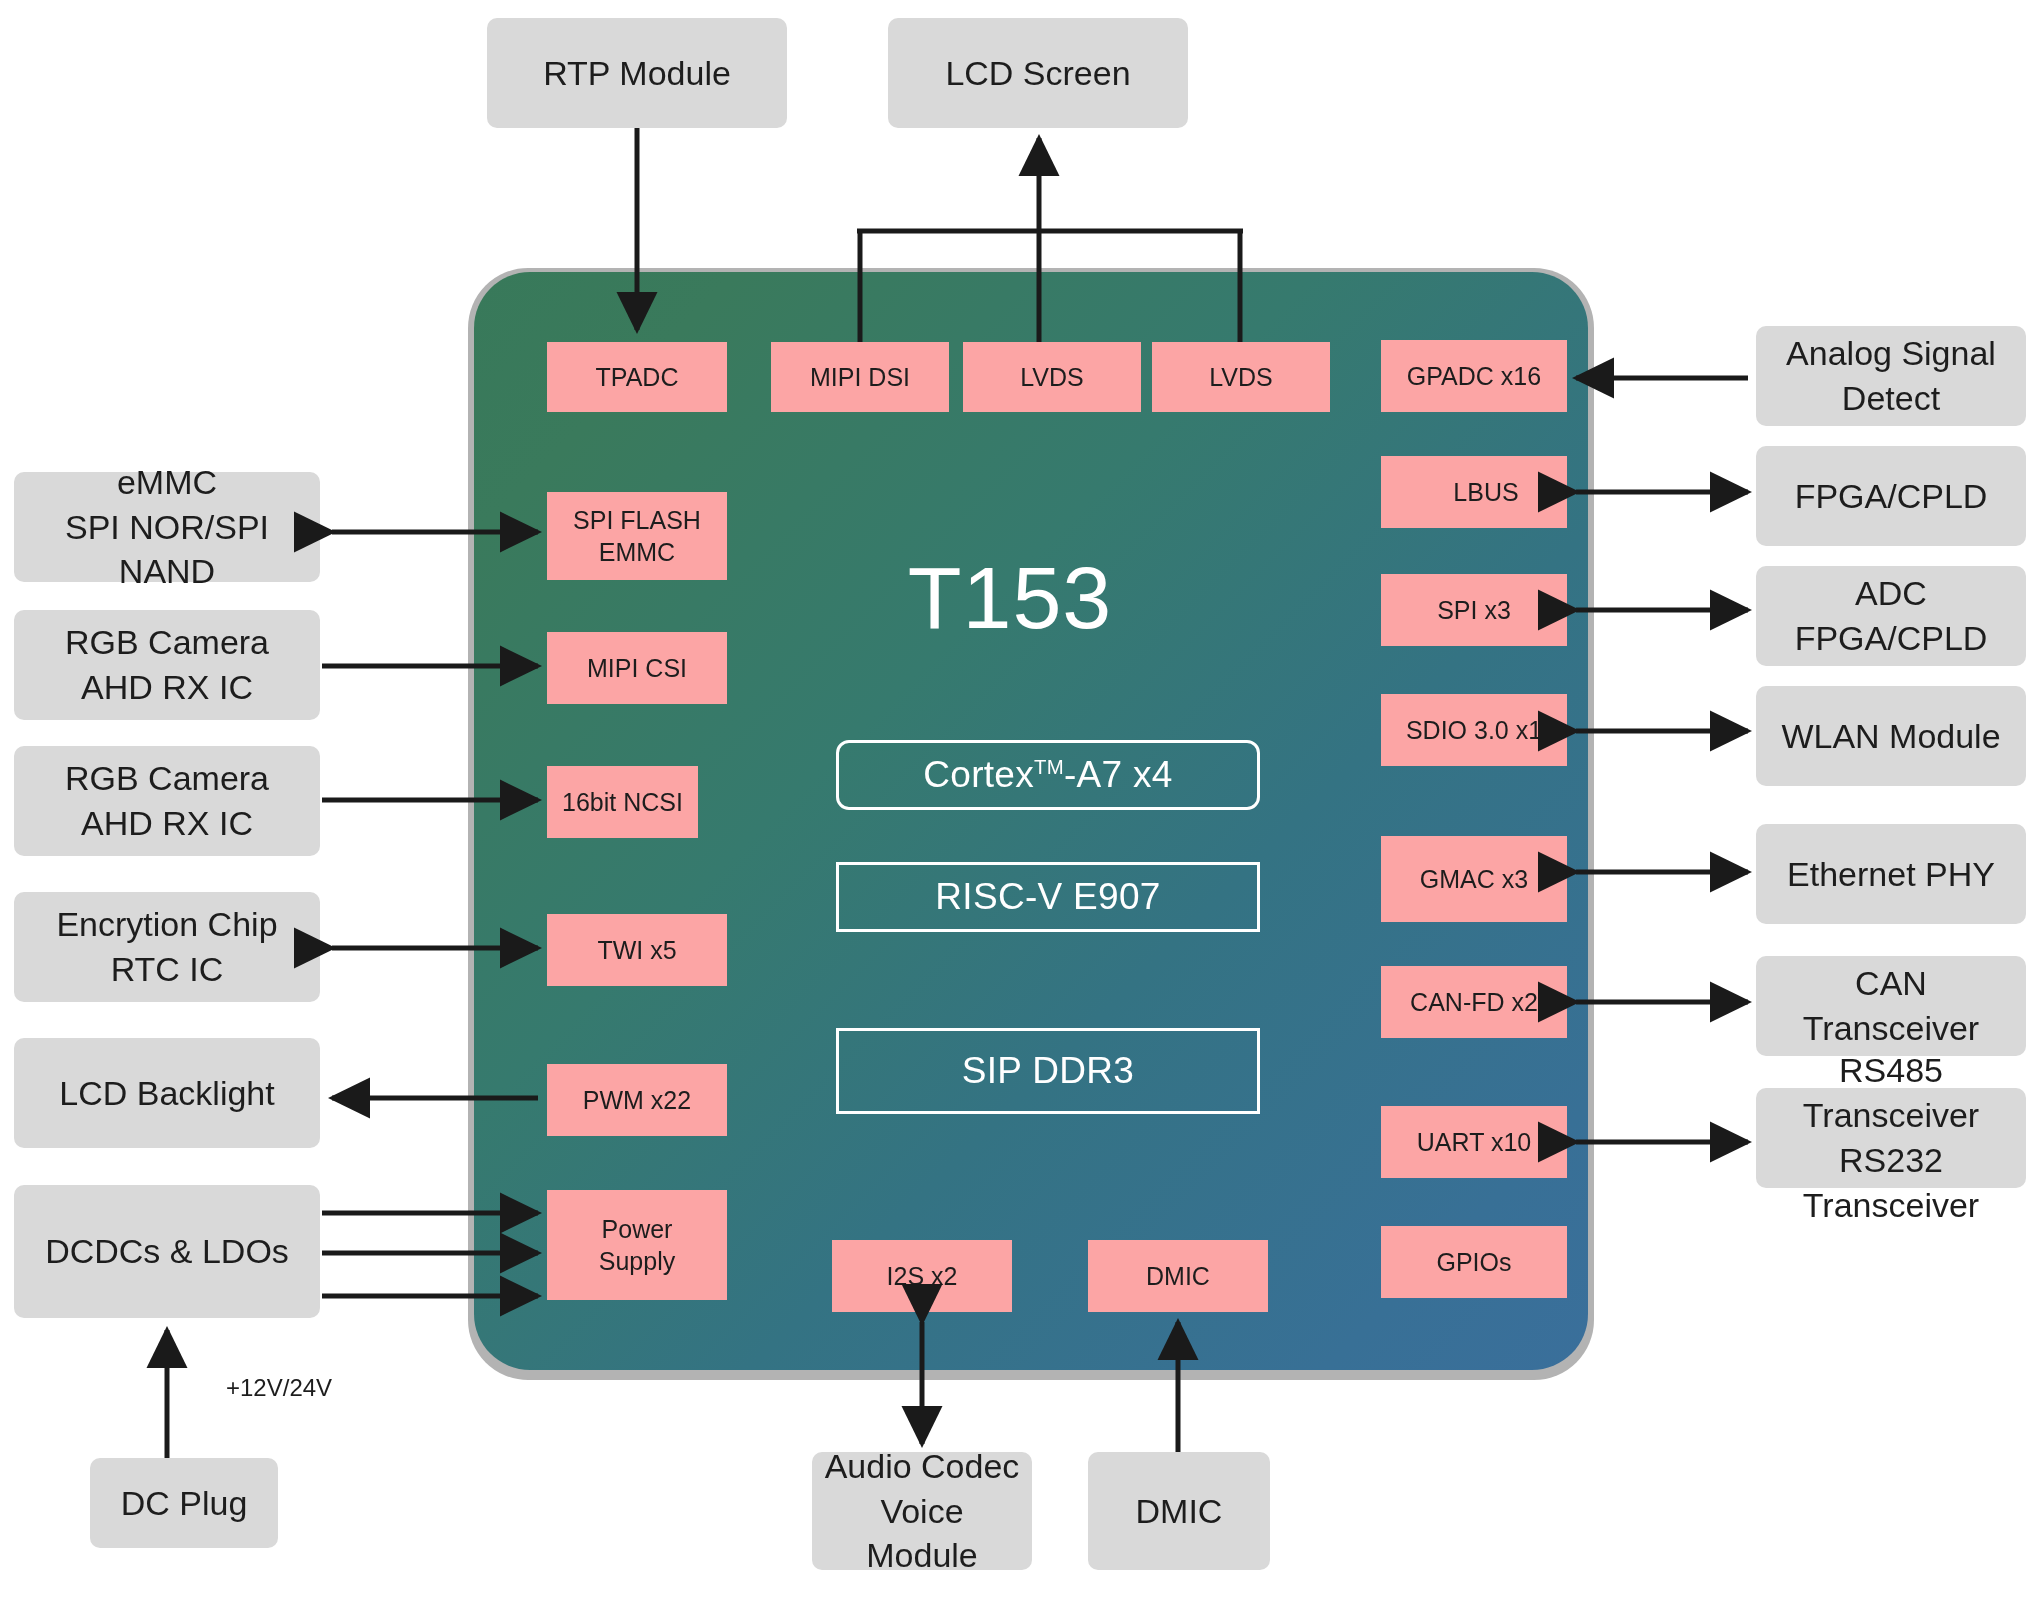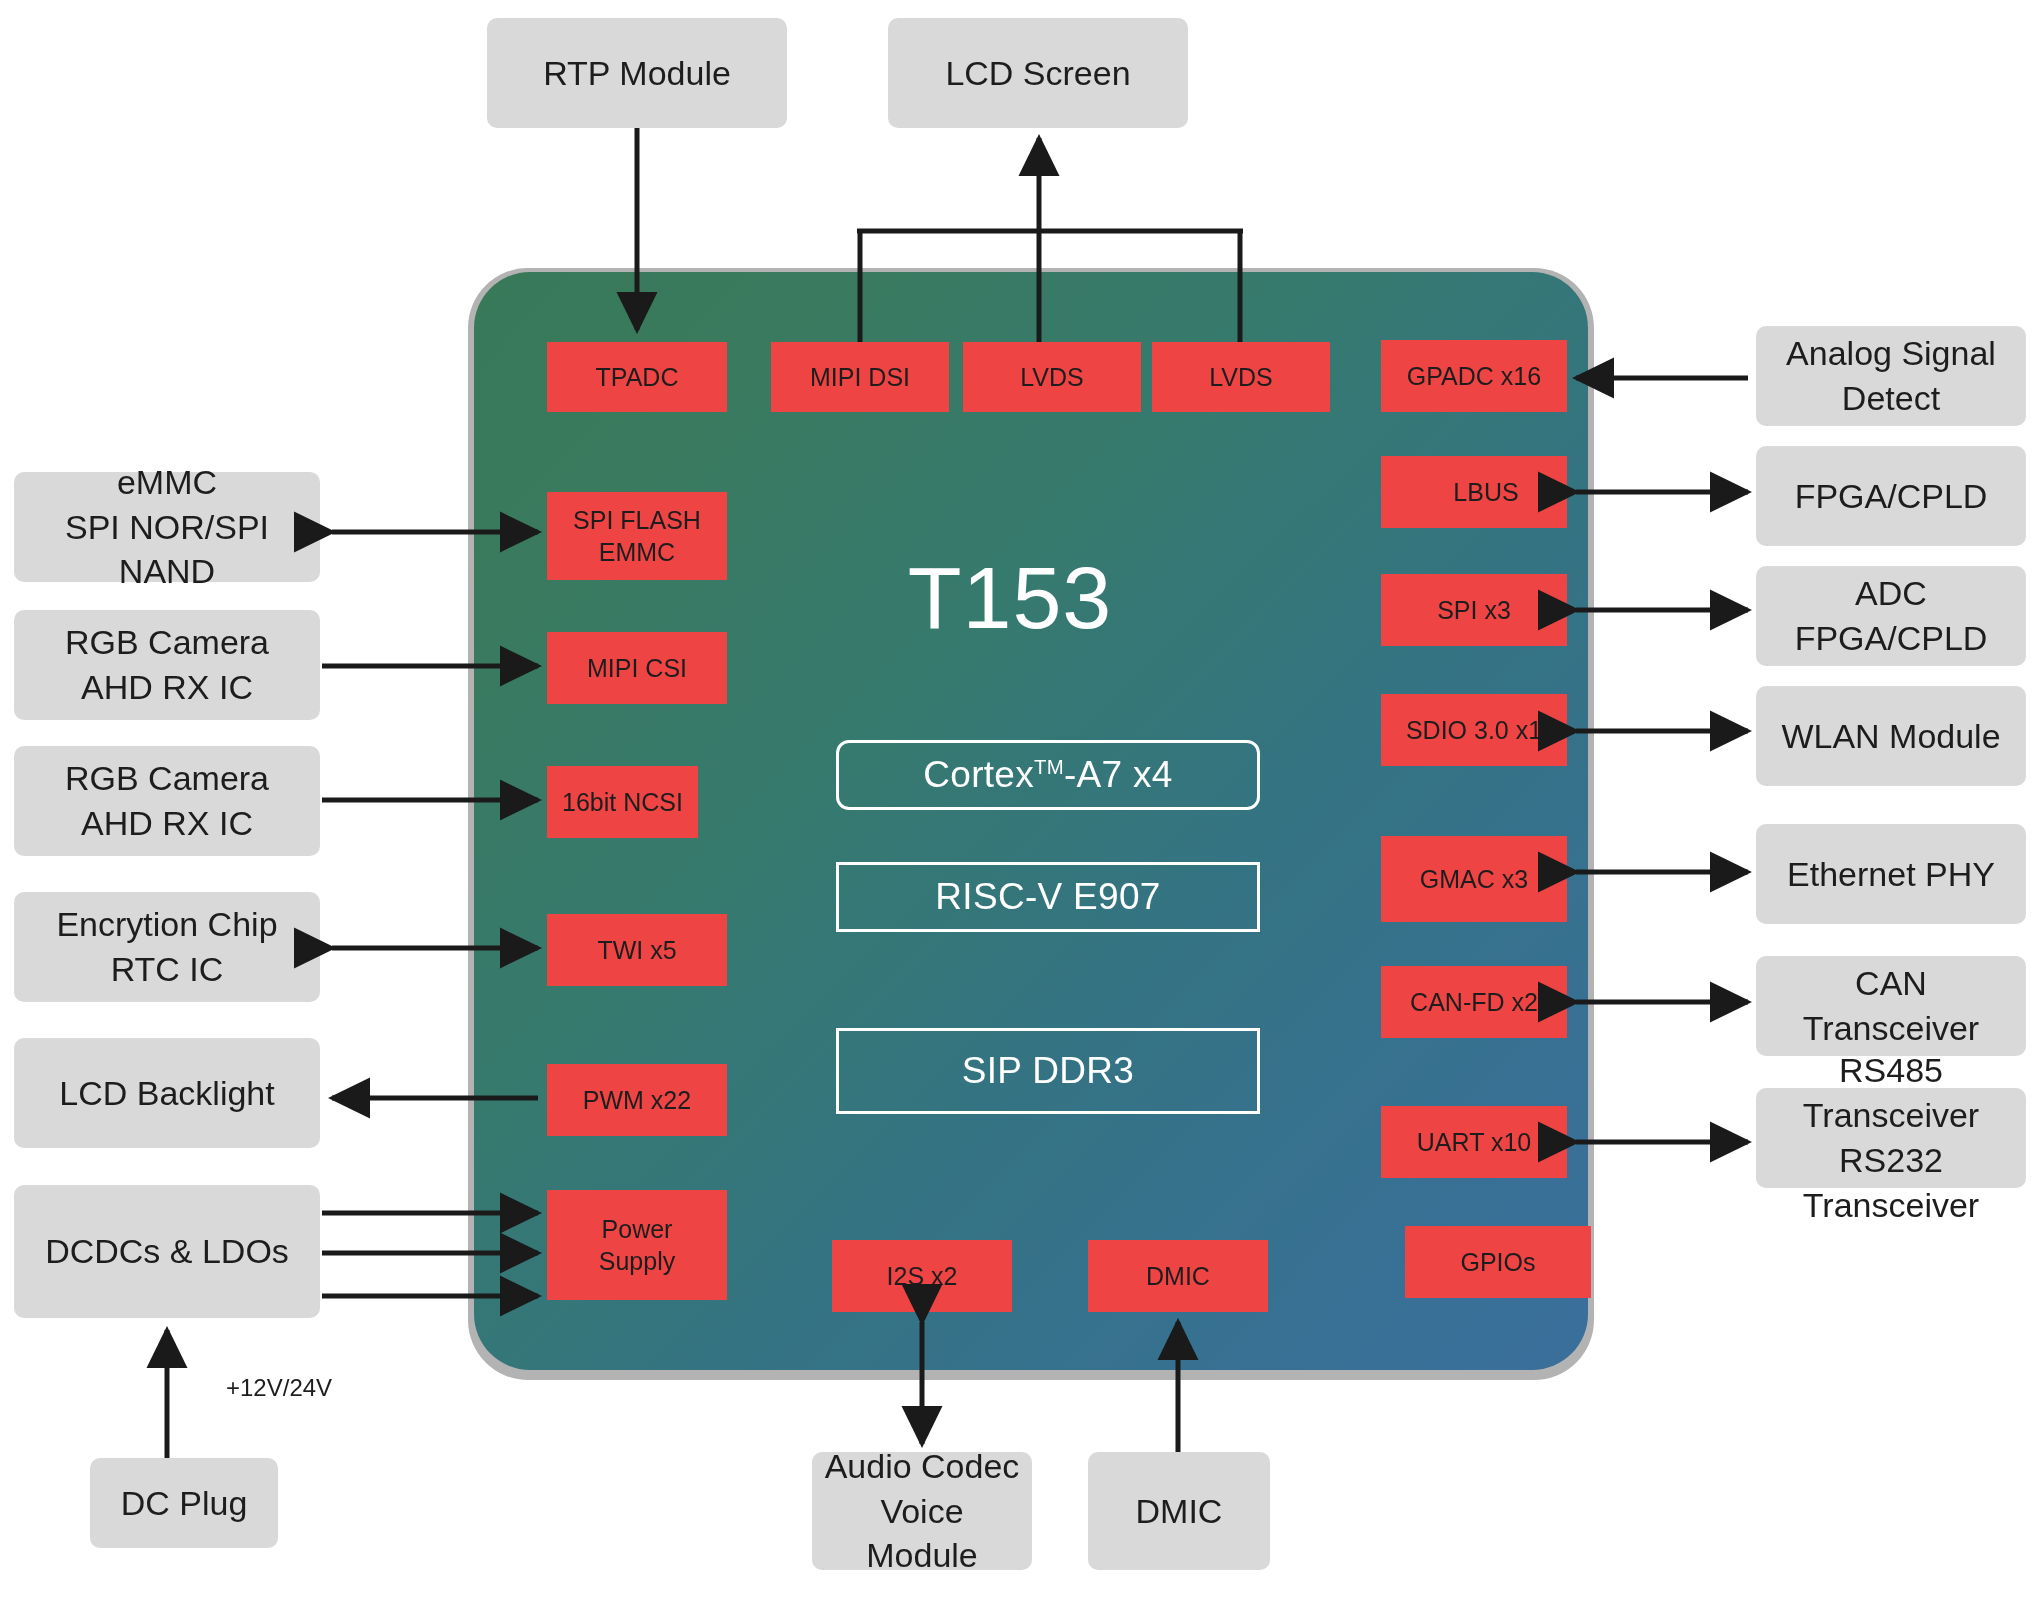--- a/index.html
+++ b/index.html
@@ -66,21 +66,21 @@
   .core-box sup{
     font-size:0.55em;
     vertical-align:super;
     line-height:0;
   }
 
   
   .port{
     position:absolute;
     box-sizing:border-box;
-    background:#ef4444;
+    background:#fca5a5;
     color:#1d1d1d;
     display:flex;
     align-items:center;
     justify-content:center;
     text-align:center;
     font-size:25px;
     line-height:1.28;
     padding:2px 4px;
     white-space:pre-line;
   }
@@ -142,21 +142,21 @@
   <div class="port" style="left:547px;top:1190px;width:180px;height:110px;">Power
 Supply</div>
 
   <div class="port" style="left:1381px;top:340px;width:186px;height:72px;">GPADC x16</div>
   <div class="port" style="left:1381px;top:456px;width:186px;height:72px;padding-left:28px;">LBUS</div>
   <div class="port" style="left:1381px;top:574px;width:186px;height:72px;">SPI x3</div>
   <div class="port" style="left:1381px;top:694px;width:186px;height:72px;">SDIO 3.0 x1</div>
   <div class="port" style="left:1381px;top:836px;width:186px;height:86px;">GMAC x3</div>
   <div class="port" style="left:1381px;top:966px;width:186px;height:72px;">CAN-FD x2</div>
   <div class="port" style="left:1381px;top:1106px;width:186px;height:72px;">UART x10</div>
-  <div class="port" style="left:1381px;top:1226px;width:186px;height:72px;margin-left:24px;">GPIOs</div>
+  <div class="port" style="left:1381px;top:1226px;width:186px;height:72px;">GPIOs</div>
 
   <div class="port" style="left:832px;top:1240px;width:180px;height:72px;">I2S x2</div>
   <div class="port" style="left:1088px;top:1240px;width:180px;height:72px;">DMIC</div>
 
   <div class="ext" style="left:487px;top:18px;width:300px;height:110px;">RTP Module</div>
   <div class="ext" style="left:888px;top:18px;width:300px;height:110px;">LCD Screen</div>
 
   <div class="ext" style="left:14px;top:472px;width:306px;height:110px;">eMMC
 SPI NOR/SPI NAND</div>
   <div class="ext" style="left:14px;top:610px;width:306px;height:110px;">RGB Camera

